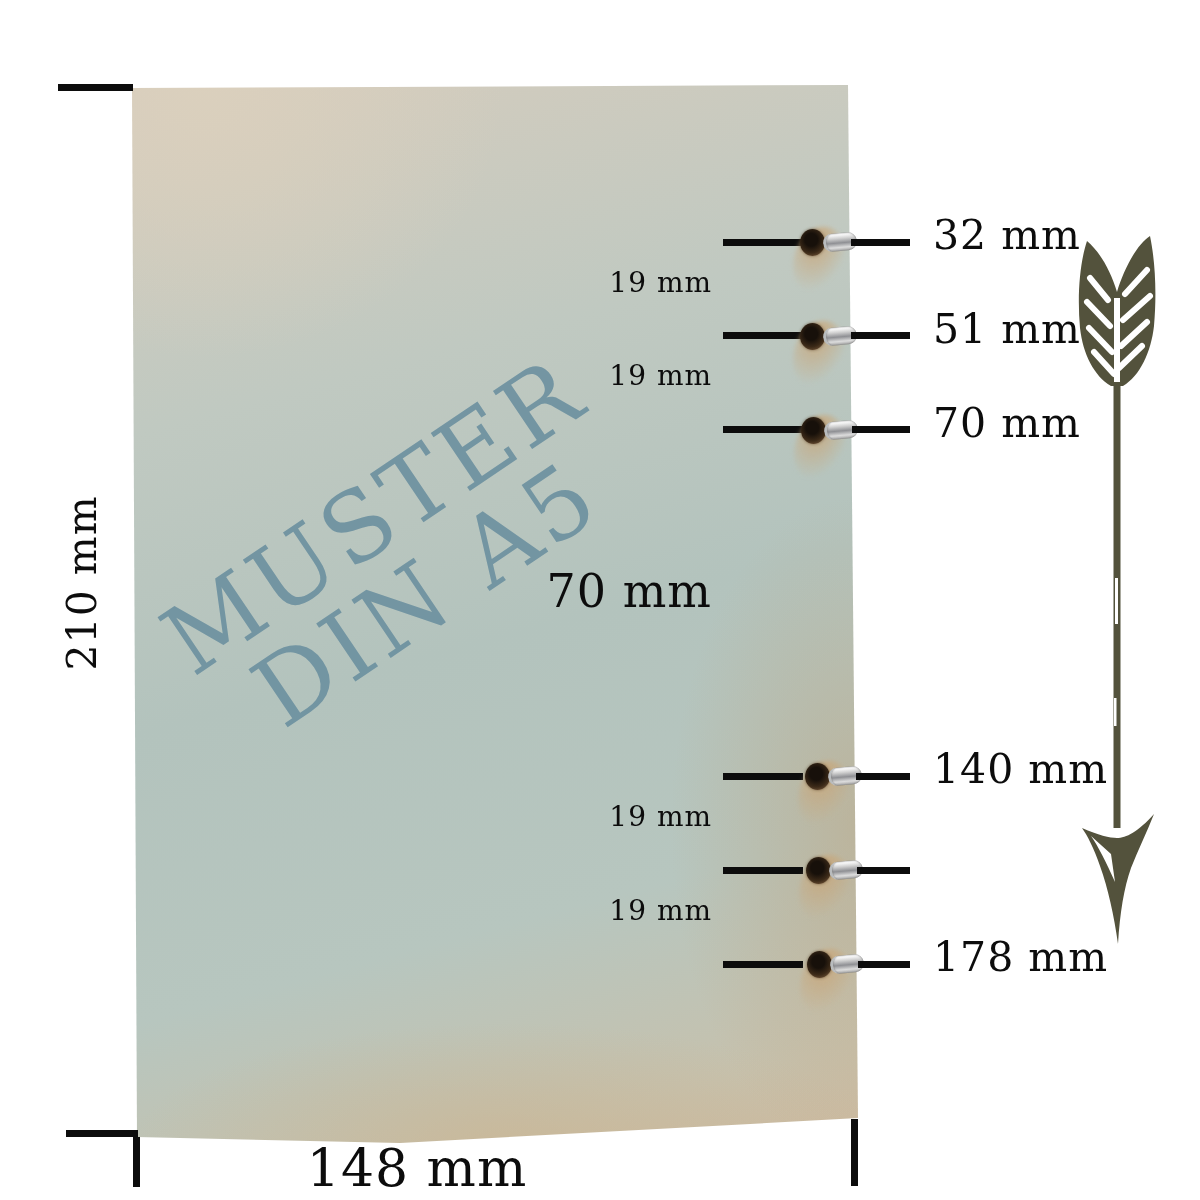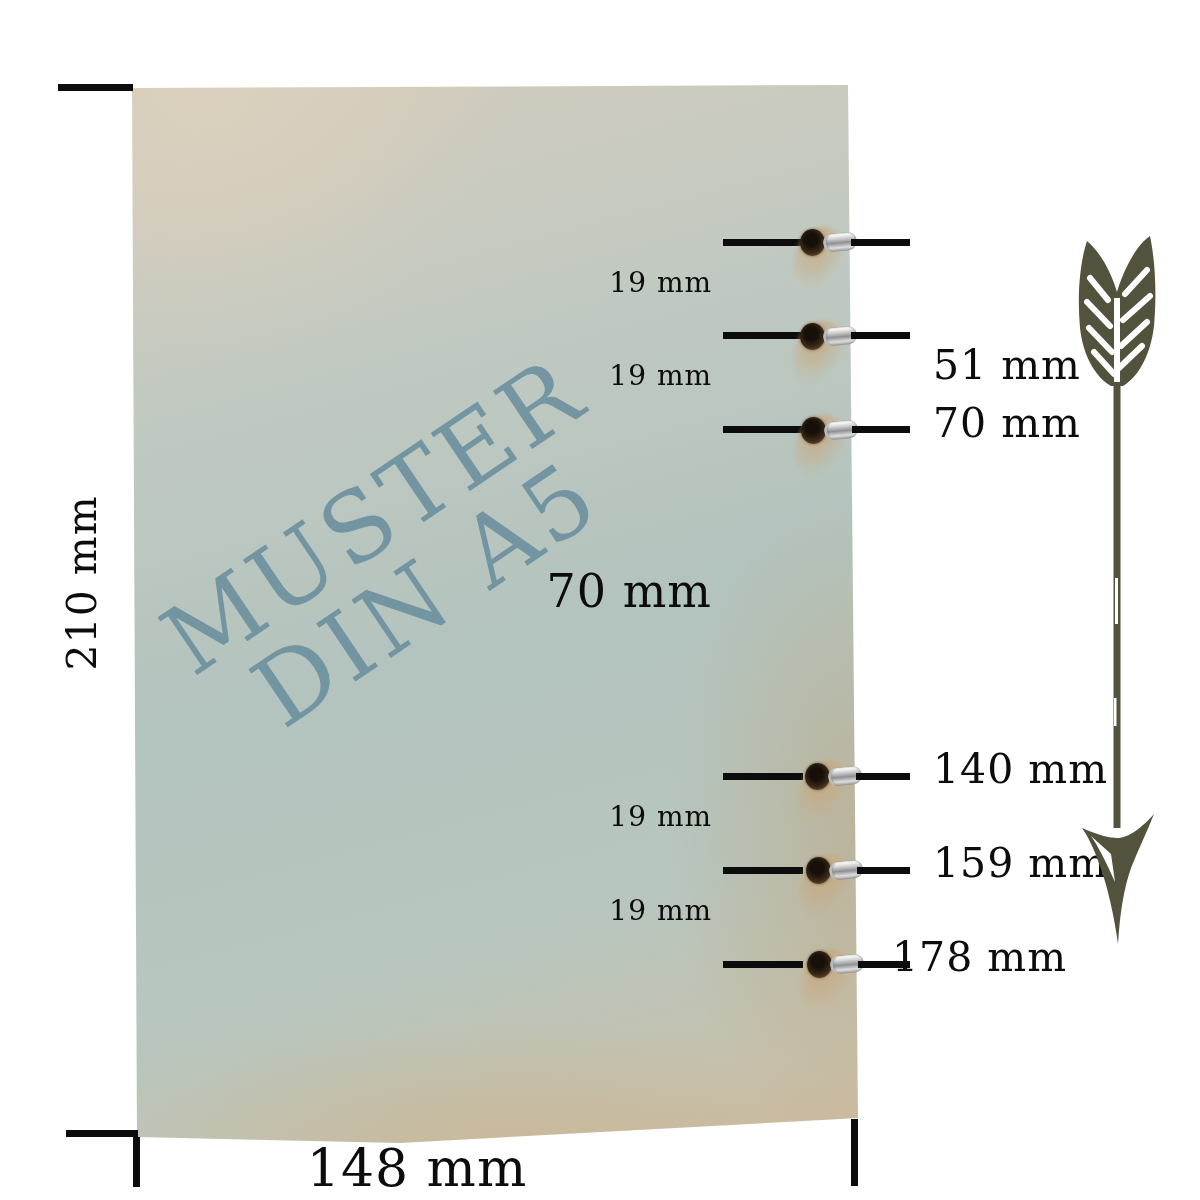--- a/index.html
+++ b/index.html
@@ -94,29 +94,30 @@
   <div class="dim-height">210 mm</div>
   <div class="dim-width">148 mm</div>
 
   <div id="holes-layer">
     <div class="hole-row">
       <div class="mline mline-left" style="left: 723px; top: 238.504px; width: 80px; height: 7px;"></div>
       <div class="smudge" style="left: 793.52px; top: 226.004px; width: 50px; height: 68px;"></div>
       <div class="hole-dot" style="left: 799.52px; top: 229.004px; width: 25px; height: 27px;"></div>
       <div class="grommet" style="left: 822.52px; top: 233.004px; width: 31px; height: 18px;"></div>
       <div class="mline mline-right" style="left: 850.52px; top: 238.504px; width: 59.4802px; height: 7px;"></div>
+      <div class="hole-label" style="left: 933px; top: 213.004px; width: 180px; height: 44px;">32 mm</div>
     </div>
 
     <div class="hole-row">
       <div class="mline mline-left" style="left: 723px; top: 332.497px; width: 80px; height: 7px;"></div>
       <div class="smudge" style="left: 794.43px; top: 319.997px; width: 50px; height: 68px;"></div>
       <div class="hole-dot" style="left: 800.43px; top: 322.997px; width: 25px; height: 27px;"></div>
       <div class="grommet" style="left: 823.43px; top: 326.997px; width: 31px; height: 18px;"></div>
       <div class="mline mline-right" style="left: 851.43px; top: 332.497px; width: 58.5703px; height: 7px;"></div>
-      <div class="hole-label" style="left: 933px; top: 306.997px; width: 180px; height: 44px; margin-top: 36px;">51 mm</div>
+      <div class="hole-label" style="left: 933px; top: 306.997px; width: 180px; height: 44px;">51 mm</div>
     </div>
 
     <div class="hole-row">
       <div class="mline mline-left" style="left: 723px; top: 426.49px; width: 80px; height: 7px;"></div>
       <div class="smudge" style="left: 795.34px; top: 413.99px; width: 50px; height: 68px;"></div>
       <div class="hole-dot" style="left: 801.34px; top: 416.99px; width: 25px; height: 27px;"></div>
       <div class="grommet" style="left: 824.34px; top: 420.99px; width: 31px; height: 18px;"></div>
       <div class="mline mline-right" style="left: 852.34px; top: 426.49px; width: 57.6605px; height: 7px;"></div>
       <div class="hole-label" style="left: 933px; top: 400.99px; width: 180px; height: 44px;">70 mm</div>
     </div>
@@ -129,30 +130,29 @@
       <div class="mline mline-right" style="left: 855.692px; top: 772.78px; width: 54.3084px; height: 7px;"></div>
       <div class="hole-label" style="left: 933px; top: 747.28px; width: 180px; height: 44px;">140 mm</div>
     </div>
 
     <div class="hole-row">
       <div class="mline mline-left" style="left: 723px; top: 866.773px; width: 80px; height: 7px;"></div>
       <div class="smudge" style="left: 799.601px; top: 854.273px; width: 50px; height: 68px;"></div>
       <div class="hole-dot" style="left: 805.601px; top: 857.273px; width: 25px; height: 27px;"></div>
       <div class="grommet" style="left: 828.601px; top: 861.273px; width: 31px; height: 18px;"></div>
       <div class="mline mline-right" style="left: 856.601px; top: 866.773px; width: 53.3986px; height: 7px;"></div>
-      <div class="hole-label" style="left: 933px; top: 841.273px; width: 180px; height: 44px;">159 mm</div>
     </div>
 
     <div class="hole-row">
       <div class="mline mline-left" style="left: 723px; top: 960.766px; width: 80px; height: 7px;"></div>
       <div class="smudge" style="left: 800.511px; top: 948.266px; width: 50px; height: 68px;"></div>
       <div class="hole-dot" style="left: 806.511px; top: 951.266px; width: 25px; height: 27px;"></div>
       <div class="grommet" style="left: 829.511px; top: 955.266px; width: 31px; height: 18px;"></div>
       <div class="mline mline-right" style="left: 857.511px; top: 960.766px; width: 52.4887px; height: 7px;"></div>
-      <div class="hole-label" style="left: 892px; top: 935.266px; width: 180px; height: 44px;">178 mm</div>
+      <div class="hole-label" style="left: 933px; top: 935.266px; width: 180px; height: 44px;">178 mm</div>
     </div>
   <div class="gap-label" style="left: 520px; top: 258px; width: 192px; height: 48px;">19 mm</div>
       <div class="gap-label" style="left: 520px; top: 351.993px; width: 192px; height: 48px;">19 mm</div>
       <div class="gap-label large" style="left: 520px; top: 567.135px; width: 192px; height: 48px;">70 mm</div>
       <div class="gap-label" style="left: 520px; top: 792.277px; width: 192px; height: 48px;">19 mm</div>
       <div class="gap-label" style="left: 520px; top: 886.269px; width: 192px; height: 48px;">19 mm</div>
     </div>
 
   <svg class="arrow-svg" viewBox="0 0 100 730">
 

